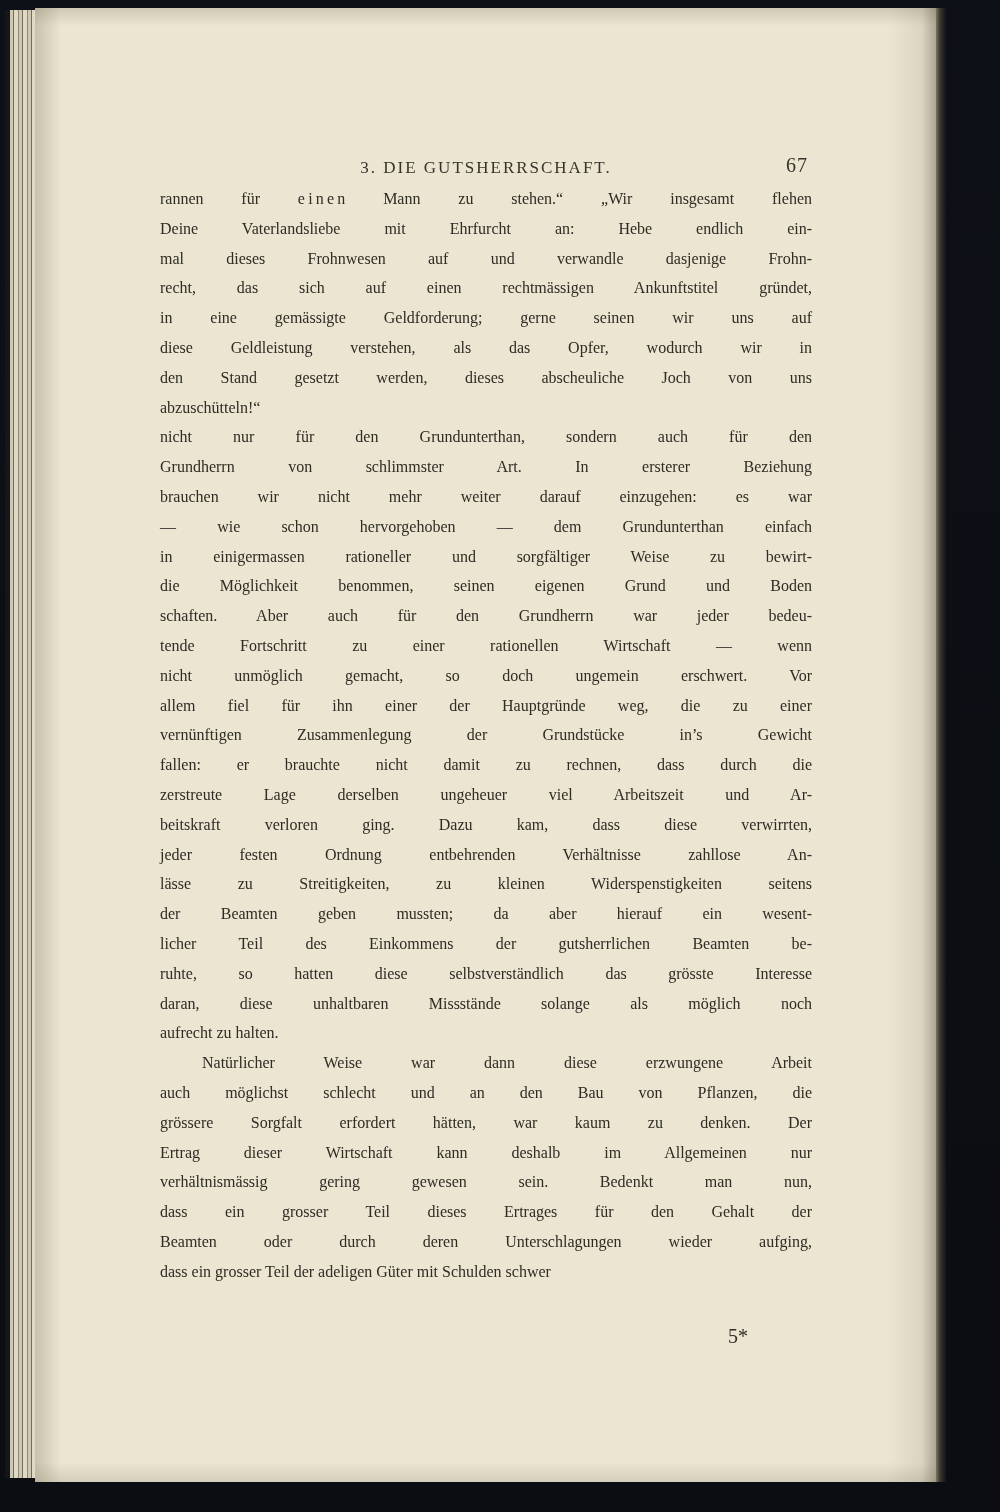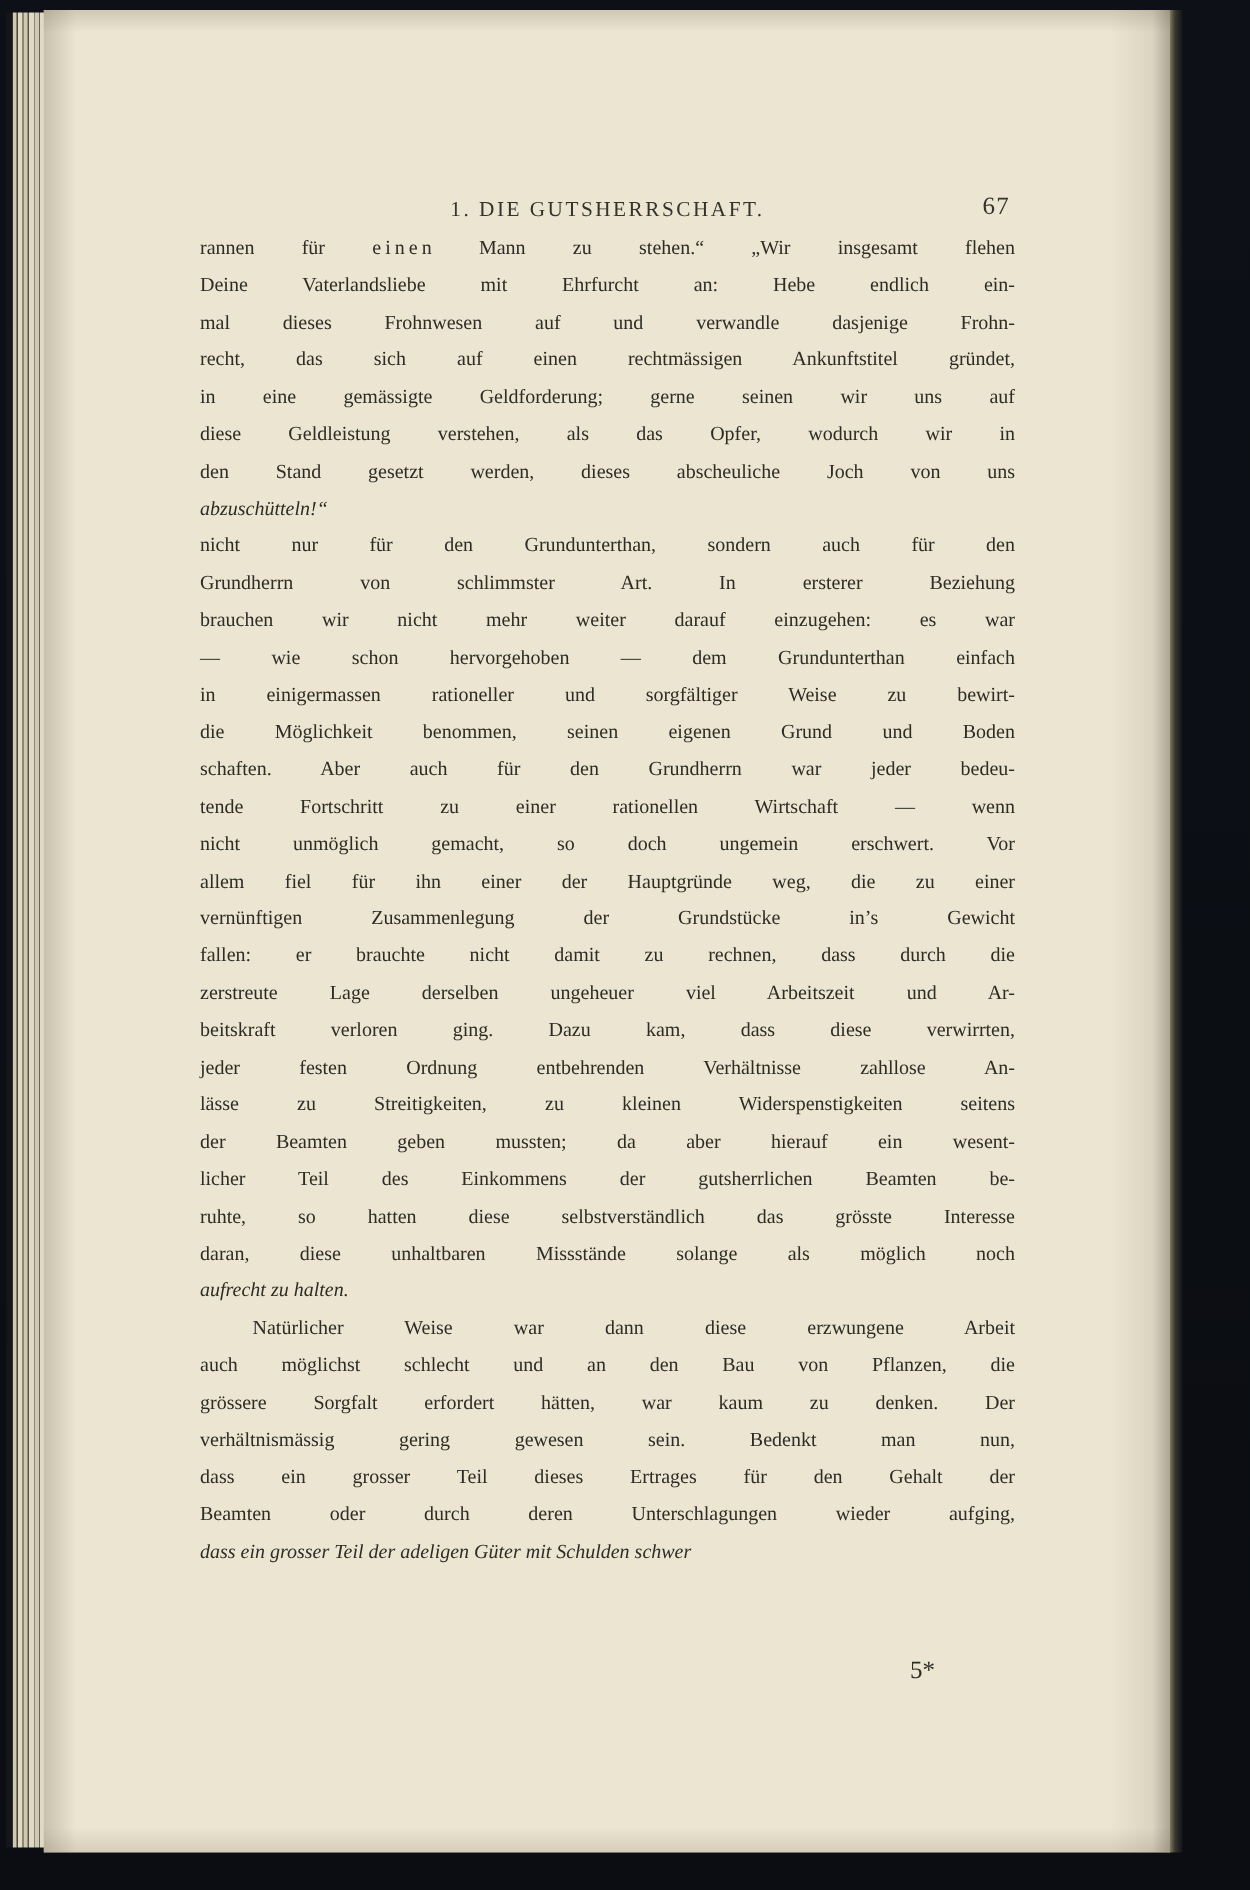--- a/index.html
+++ b/index.html
@@ -58,37 +58,37 @@
     width: 652px;
     color: #2e2c25;
     font-size: 16px; line-height: 29.8px;
   }
   .paragraph { margin: 0; }
   .line {
     text-align: justify;
     text-align-last: justify;
     white-space: normal;
   }
-  .line.last { text-align-last: left; font-style: italic; }
+  .line.last { text-align-last: left; }
   .line.indent { text-indent: 42px; }
   .signature-mark {
     margin-left: 568px;
     font-size: 20px;
     color: #2e2c25;
     line-height: 30px;
   }
 </style>
 </head>
 <body>
 
 <div class="screen">
   <div class="page-edges"></div>
   <div class="paper">
     <div class="running-header">
-      <div class="chapter-title">1. DIE GUTSHERRSCHAFT.</div>
+      <div class="chapter-title">3. DIE GUTSHERRSCHAFT.</div>
       <div class="page-number">67</div>
     </div>
     <div class="text-block">
 
     <div class="paragraph">
           <div class="line">rannen für e i n e n Mann zu stehen.“ „Wir insgesamt flehen</div>
           <div class="line">Deine Vaterlandsliebe mit Ehrfurcht an: Hebe endlich ein-</div>
           <div class="line">mal dieses Frohnwesen auf und verwandle dasjenige Frohn-</div>
           <div class="line">recht, das sich auf einen rechtmässigen Ankunftstitel gründet,</div>
           <div class="line">in eine gemässigte Geldforderung; gerne seinen wir uns auf</div>
@@ -116,20 +116,21 @@
           <div class="line">der Beamten geben mussten; da aber hierauf ein wesent-</div>
           <div class="line">licher Teil des Einkommens der gutsherrlichen Beamten be-</div>
           <div class="line">ruhte, so hatten diese selbstverständlich das grösste Interesse</div>
           <div class="line">daran, diese unhaltbaren Missstände solange als möglich noch</div>
           <div class="line last">aufrecht zu halten.</div>
         </div>
         <div class="paragraph">
           <div class="line indent">Natürlicher Weise war dann diese erzwungene Arbeit</div>
           <div class="line">auch möglichst schlecht und an den Bau von Pflanzen, die</div>
           <div class="line">grössere Sorgfalt erfordert hätten, war kaum zu denken. Der</div>
+          <div class="line">Ertrag dieser Wirtschaft kann deshalb im Allgemeinen nur</div>
           <div class="line">verhältnismässig gering gewesen sein. Bedenkt man nun,</div>
           <div class="line">dass ein grosser Teil dieses Ertrages für den Gehalt der</div>
           <div class="line">Beamten oder durch deren Unterschlagungen wieder aufging,</div>
           <div class="line last">dass ein grosser Teil der adeligen Güter mit Schulden schwer</div>
         </div>
       </div>
     <div class="signature-mark-wrap" style="position:absolute; left:125px; top:1313px; width:652px;">
       <div class="signature-mark">5*</div>
     </div>
   </div>

